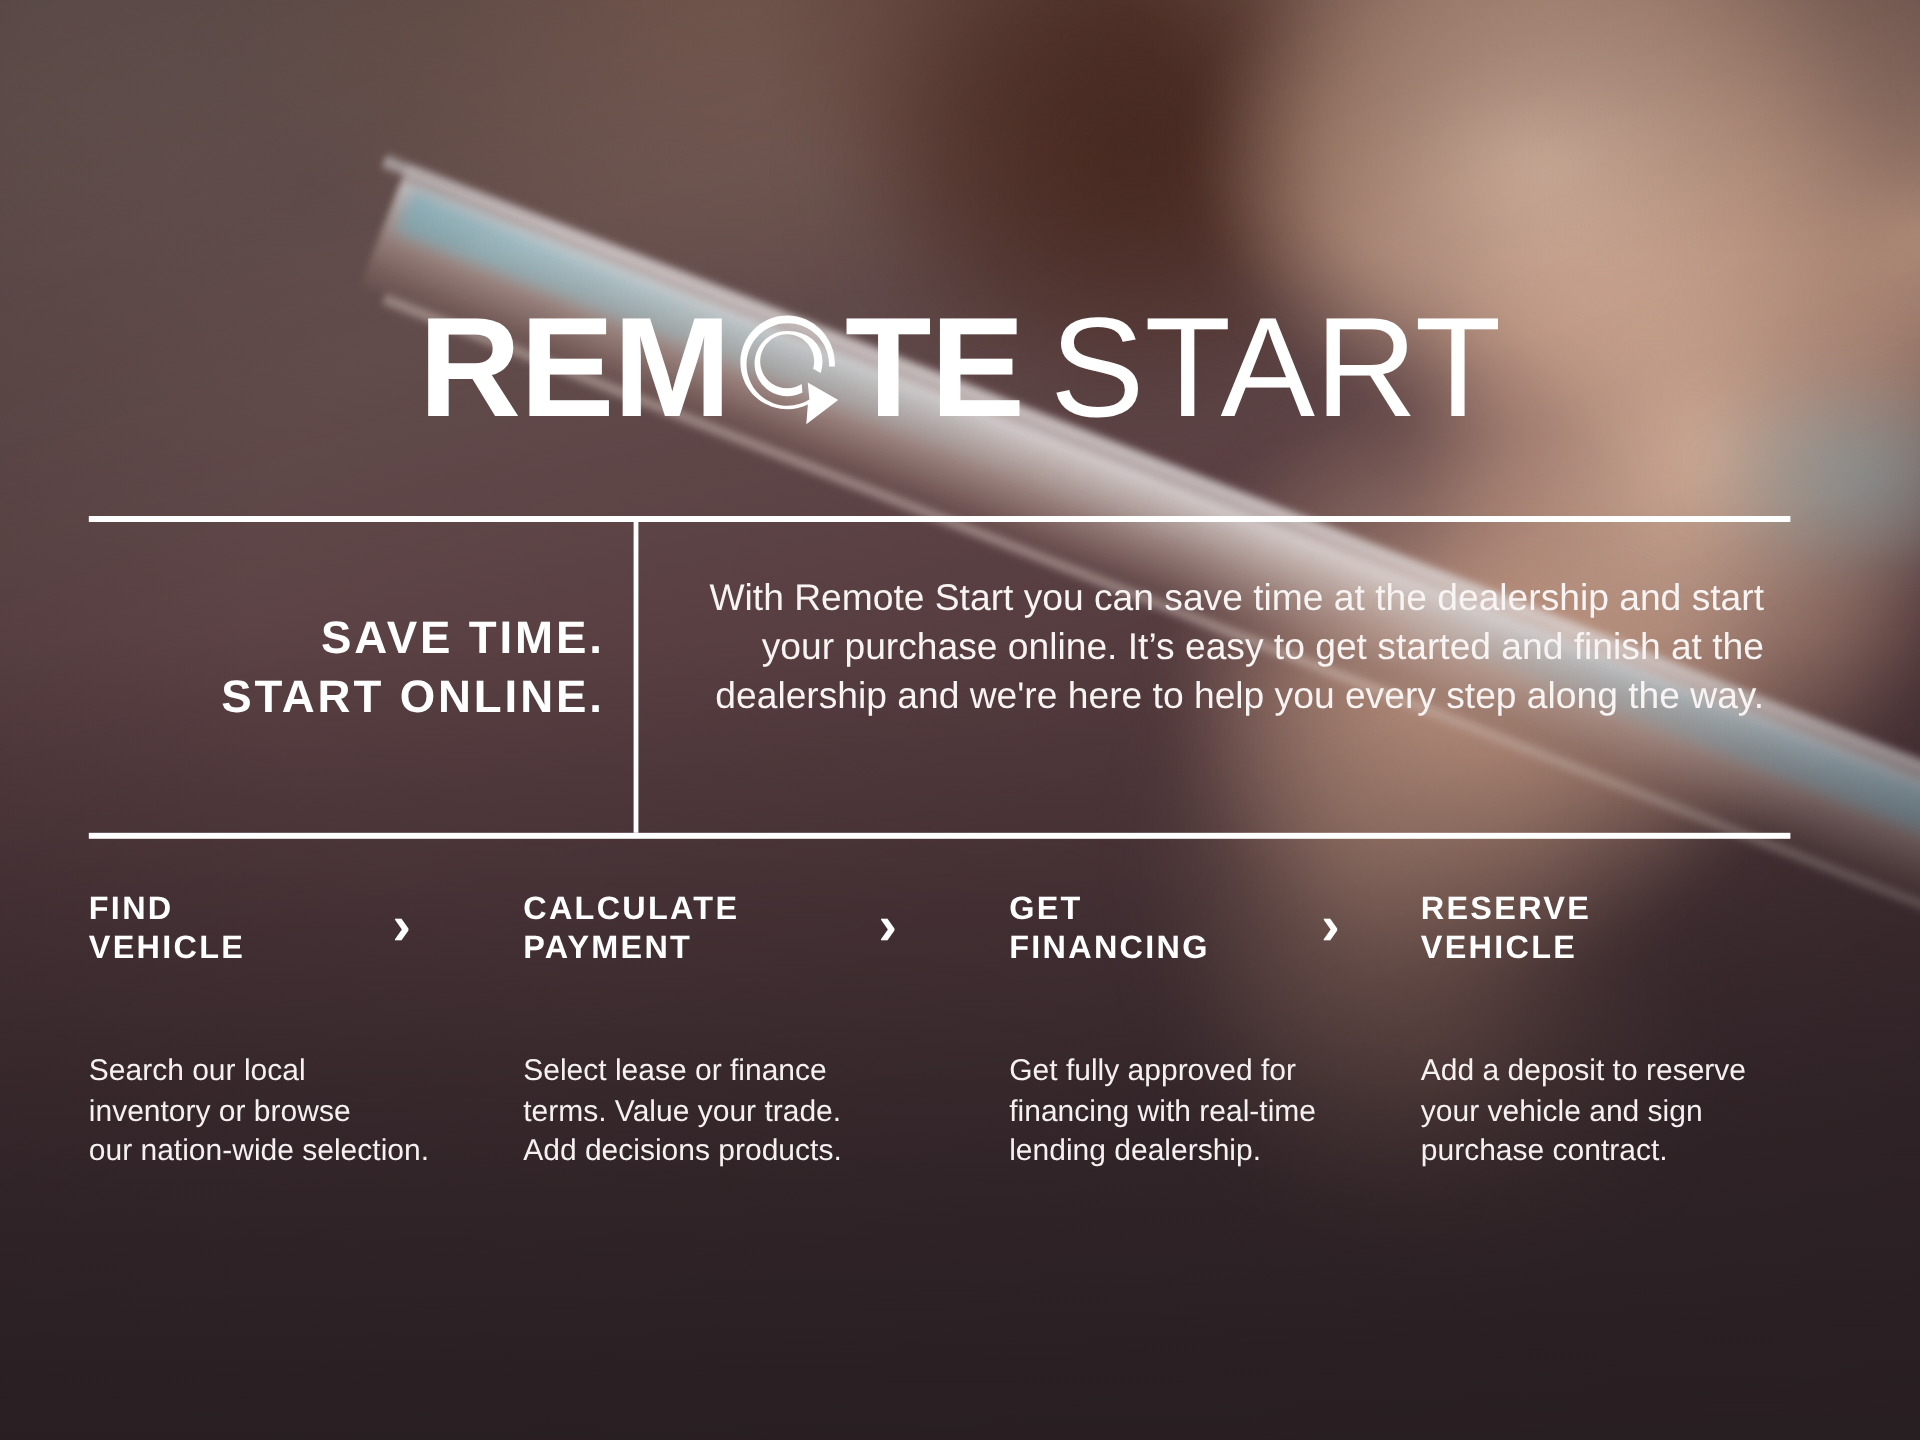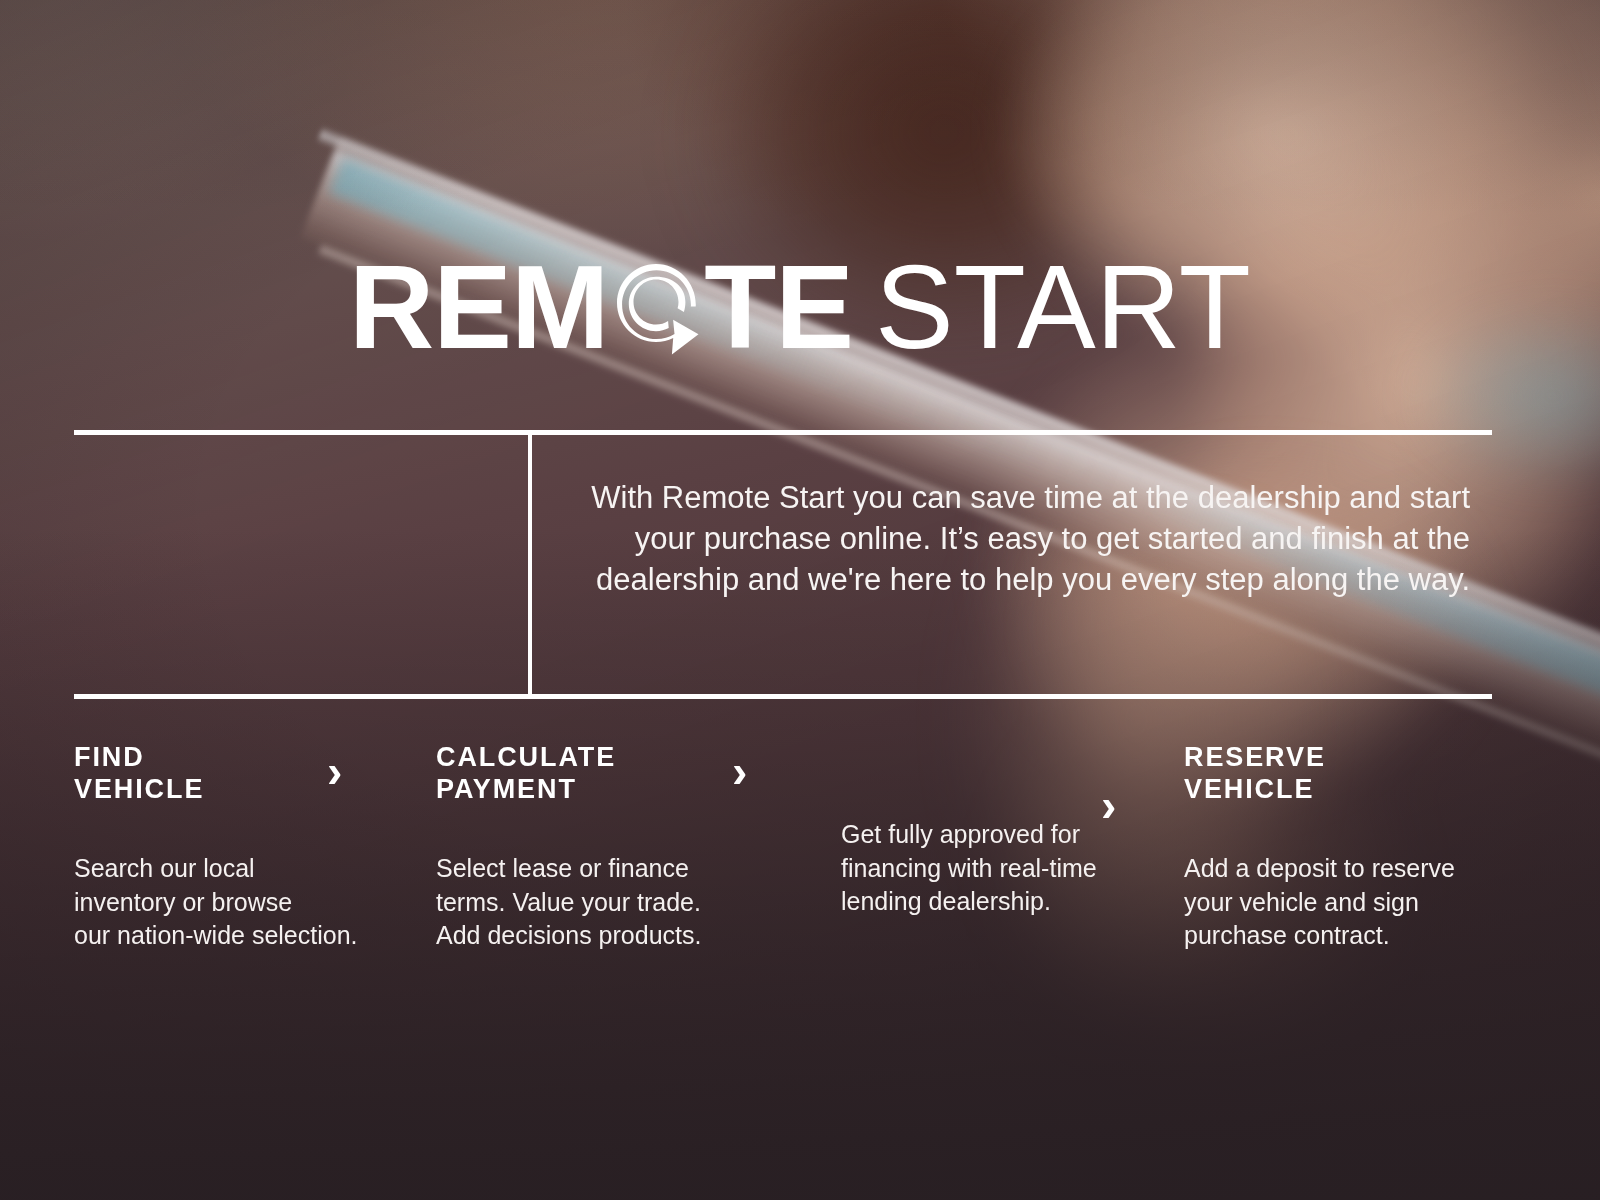--- a/index.html
+++ b/index.html
@@ -297,21 +297,21 @@
   .step-title {
     font-size: 27px;
     font-weight: 700;
     letter-spacing: 1.9px;
     line-height: 1.18;
     color: #ffffff;
     white-space: pre-line;
     min-height: 68px;
   }
   .step-desc {
-    margin-top: 42px;
+    margin-top: 66px;
     font-size: 25px;
     font-weight: 400;
     line-height: 1.34;
     color: #f5f1f0;
     white-space: pre-line;
   }
   .chevron {
     position: absolute;
     top: 6px;
     font-size: 46px;
@@ -350,20 +350,24 @@
       <span class="logo-remote">REM</span><span class="logo-o"><svg width="94" height="96" viewBox="0 0 94 96" aria-hidden="true">
             <path fill="#ffffff" d="M47 4C25.5 4 8 21.5 8 43s17.5 39 39 39c6.2 0 12-1.4 17.2-4l-1.3 16.5 26.6-20.2-25.4-14.6 1.4 14.2c-5.3 3.3-11.5 5.2-18 5.2-19 0-34.4-15.4-34.4-34.4S28.5 10.3 47.5 10.3 81.9 25.7 81.9 44.7c0 .6 0 1.2-.1 1.8h4.9c0-.6.1-1.2.1-1.8C86.8 22.3 68.9 4 47 4z"></path>
             <path fill="#ffffff" d="M47 16.8c-15 0-27.2 12.2-27.2 27.2S32 71.2 47 71.2c4.6 0 8.9-1.1 12.7-3.1l-.6-7.2c-3.5 2.3-7.7 3.6-12.1 3.6-12.4 0-22.5-10.1-22.5-22.5S34.6 19.5 47 19.5s22.5 10.1 22.5 22.5c0 2.2-.3 4.3-.9 6.3l6.3 3.6c1-3.1 1.5-6.4 1.5-9.9 0-15-12.4-25.2-29.4-25.2z"></path>
           </svg></span><span class="logo-remote">TE</span><span class="logo-start">START</span>
     </div>
 
     <div class="rule rule-top"></div>
     <div class="vrule"></div>
     <div class="rule rule-bottom"></div>
 
+    <div class="headline">
+      <div>SAVE TIME.</div>
+      <div>START ONLINE.</div>
+    </div>
 
     <div class="intro">With Remote Start you can save time at the dealership and start your purchase online. It’s easy to get started and finish at the dealership and we're here to help you every step along the way.</div>
 
     <div class="steps">
 
       <div class="step step-w1">
         <div class="step-title">FIND
 VEHICLE</div>
         <div class="step-desc">Search our local
 inventory or browse
@@ -374,20 +378,22 @@
       <div class="step step-w2">
         <div class="step-title">CALCULATE
 PAYMENT</div>
         <div class="step-desc">Select lease or finance
 terms. Value your trade.
 Add decisions products.</div>
         <div class="chevron chev-2">›</div>
       </div>
 
       <div class="step step-w3">
+        <div class="step-title">GET
+FINANCING</div>
         <div class="step-desc">Get fully approved for
 financing with real-time
 lending dealership.</div>
         <div class="chevron chev-3">›</div>
       </div>
 
       <div class="step step-w4">
         <div class="step-title">RESERVE
 VEHICLE</div>
         <div class="step-desc">Add a deposit to reserve

